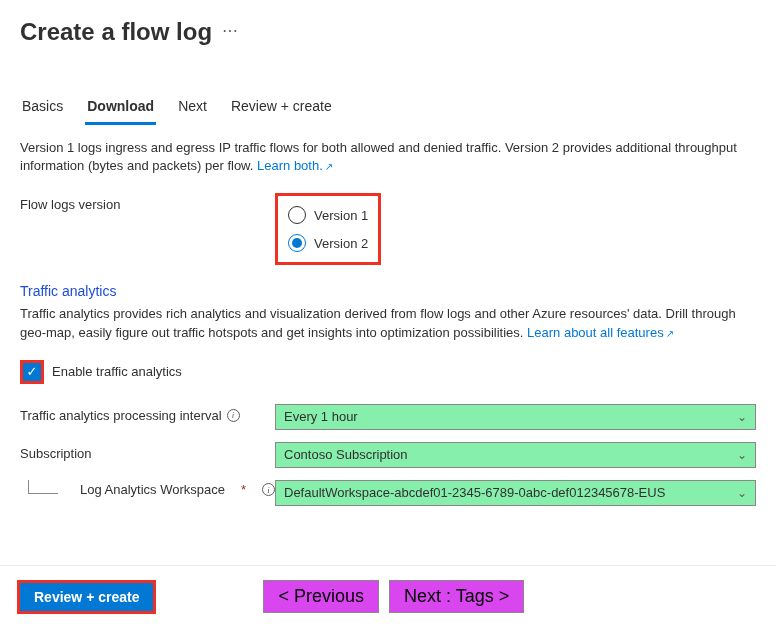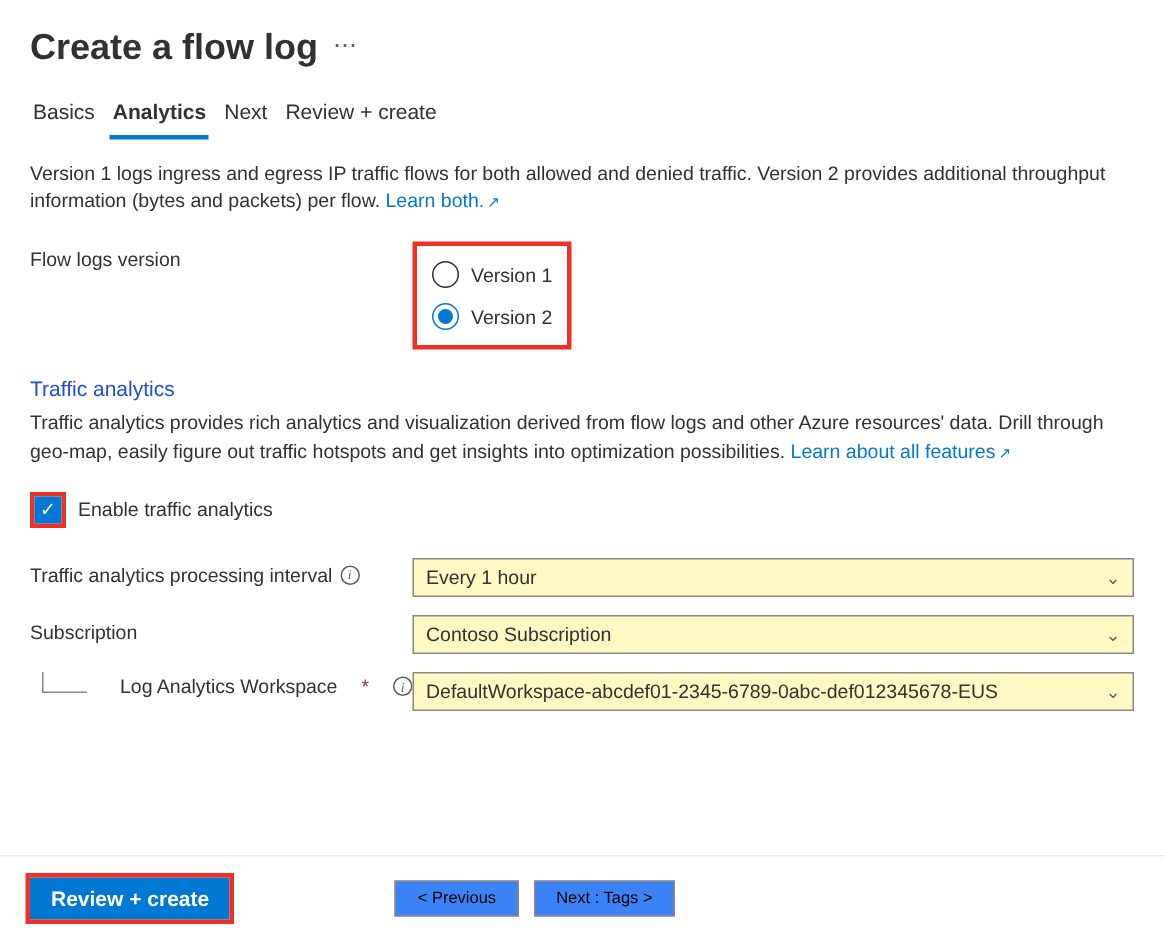--- a/index.html
+++ b/index.html
@@ -25,24 +25,24 @@
       color: #323130;
     }
     .dots {
       color: #605e5c;
       font-size: 16px;
       letter-spacing: 1px;
       padding-bottom: 4px;
     }
     .tabs {
       display: flex;
-      gap: 8px;
+      gap: 20px;
       padding: 0 20px;
       border-bottom: none;
-      margin-top: 4px;
+      margin-top: 36px;
     }
     .tab {
       padding: 6px 2px 8px 2px;
       font-size: 14px;
       color: #323130;
       cursor: pointer;
       border-bottom: 3px solid transparent;
     }
     .tab.active {
       font-weight: 600;
@@ -141,21 +141,21 @@
     .select {
       width: 100%;
       border: 1px solid #8a8886;
       height: 26px;
       display: flex;
       align-items: center;
       justify-content: space-between;
       padding: 0 8px;
       font-size: 13px;
       cursor: pointer;
-      background: #fef9c3;
+      background: #86efac;
     }
     .chev {
       font-size: 12px;
       color: #605e5c;
     }
     .info-icon {
       width: 13px; height: 13px;
       border: 1px solid #605e5c;
       border-radius: 50%;
       display: inline-flex;
@@ -192,45 +192,45 @@
       background: #0078d4;
       color: #fff;
       border: none;
       padding: 6px 14px;
       font-size: 14px;
       font-weight: 600;
       cursor: pointer;
       outline: 3px solid #ef3024;
     }
     .btn-sec {
-      background: #3b82f6;
+      background: #d946ef;
       border: 1px solid #8a8886;
       padding: 5px 14px;
-      font-size: 11px;
+      font-size: 18px;
       cursor: pointer;
     }
     .footer-spacer { flex: 0 0 90px; }
     .footer-link {
       color: #0078d4;
       cursor: pointer;
       font-size: 13px;
       margin-left: 8px;
     }
   </style>
 </head>
 <body>
 
 <div class="header">
   <h1 class="page-title">Create a flow log</h1>
   <span class="dots">⋯</span>
 </div>
 
 <div class="tabs">
   <div class="tab">Basics</div>
-  <div class="tab active">Analytics</div>
+  <div class="tab active">Download</div>
   <div class="tab">Next</div>
   <div class="tab">Review + create</div>
 </div>
 
 <div class="content">
   <p class="desc">
     <span>Version 1 logs ingress and egress IP traffic flows for both allowed and denied traffic. Version 2 provides additional throughput information (bytes and packets) per flow.</span>
     <a class="link"><span>Learn both.</span><span class="ext-icon">↗</span></a>
   </p>
 

